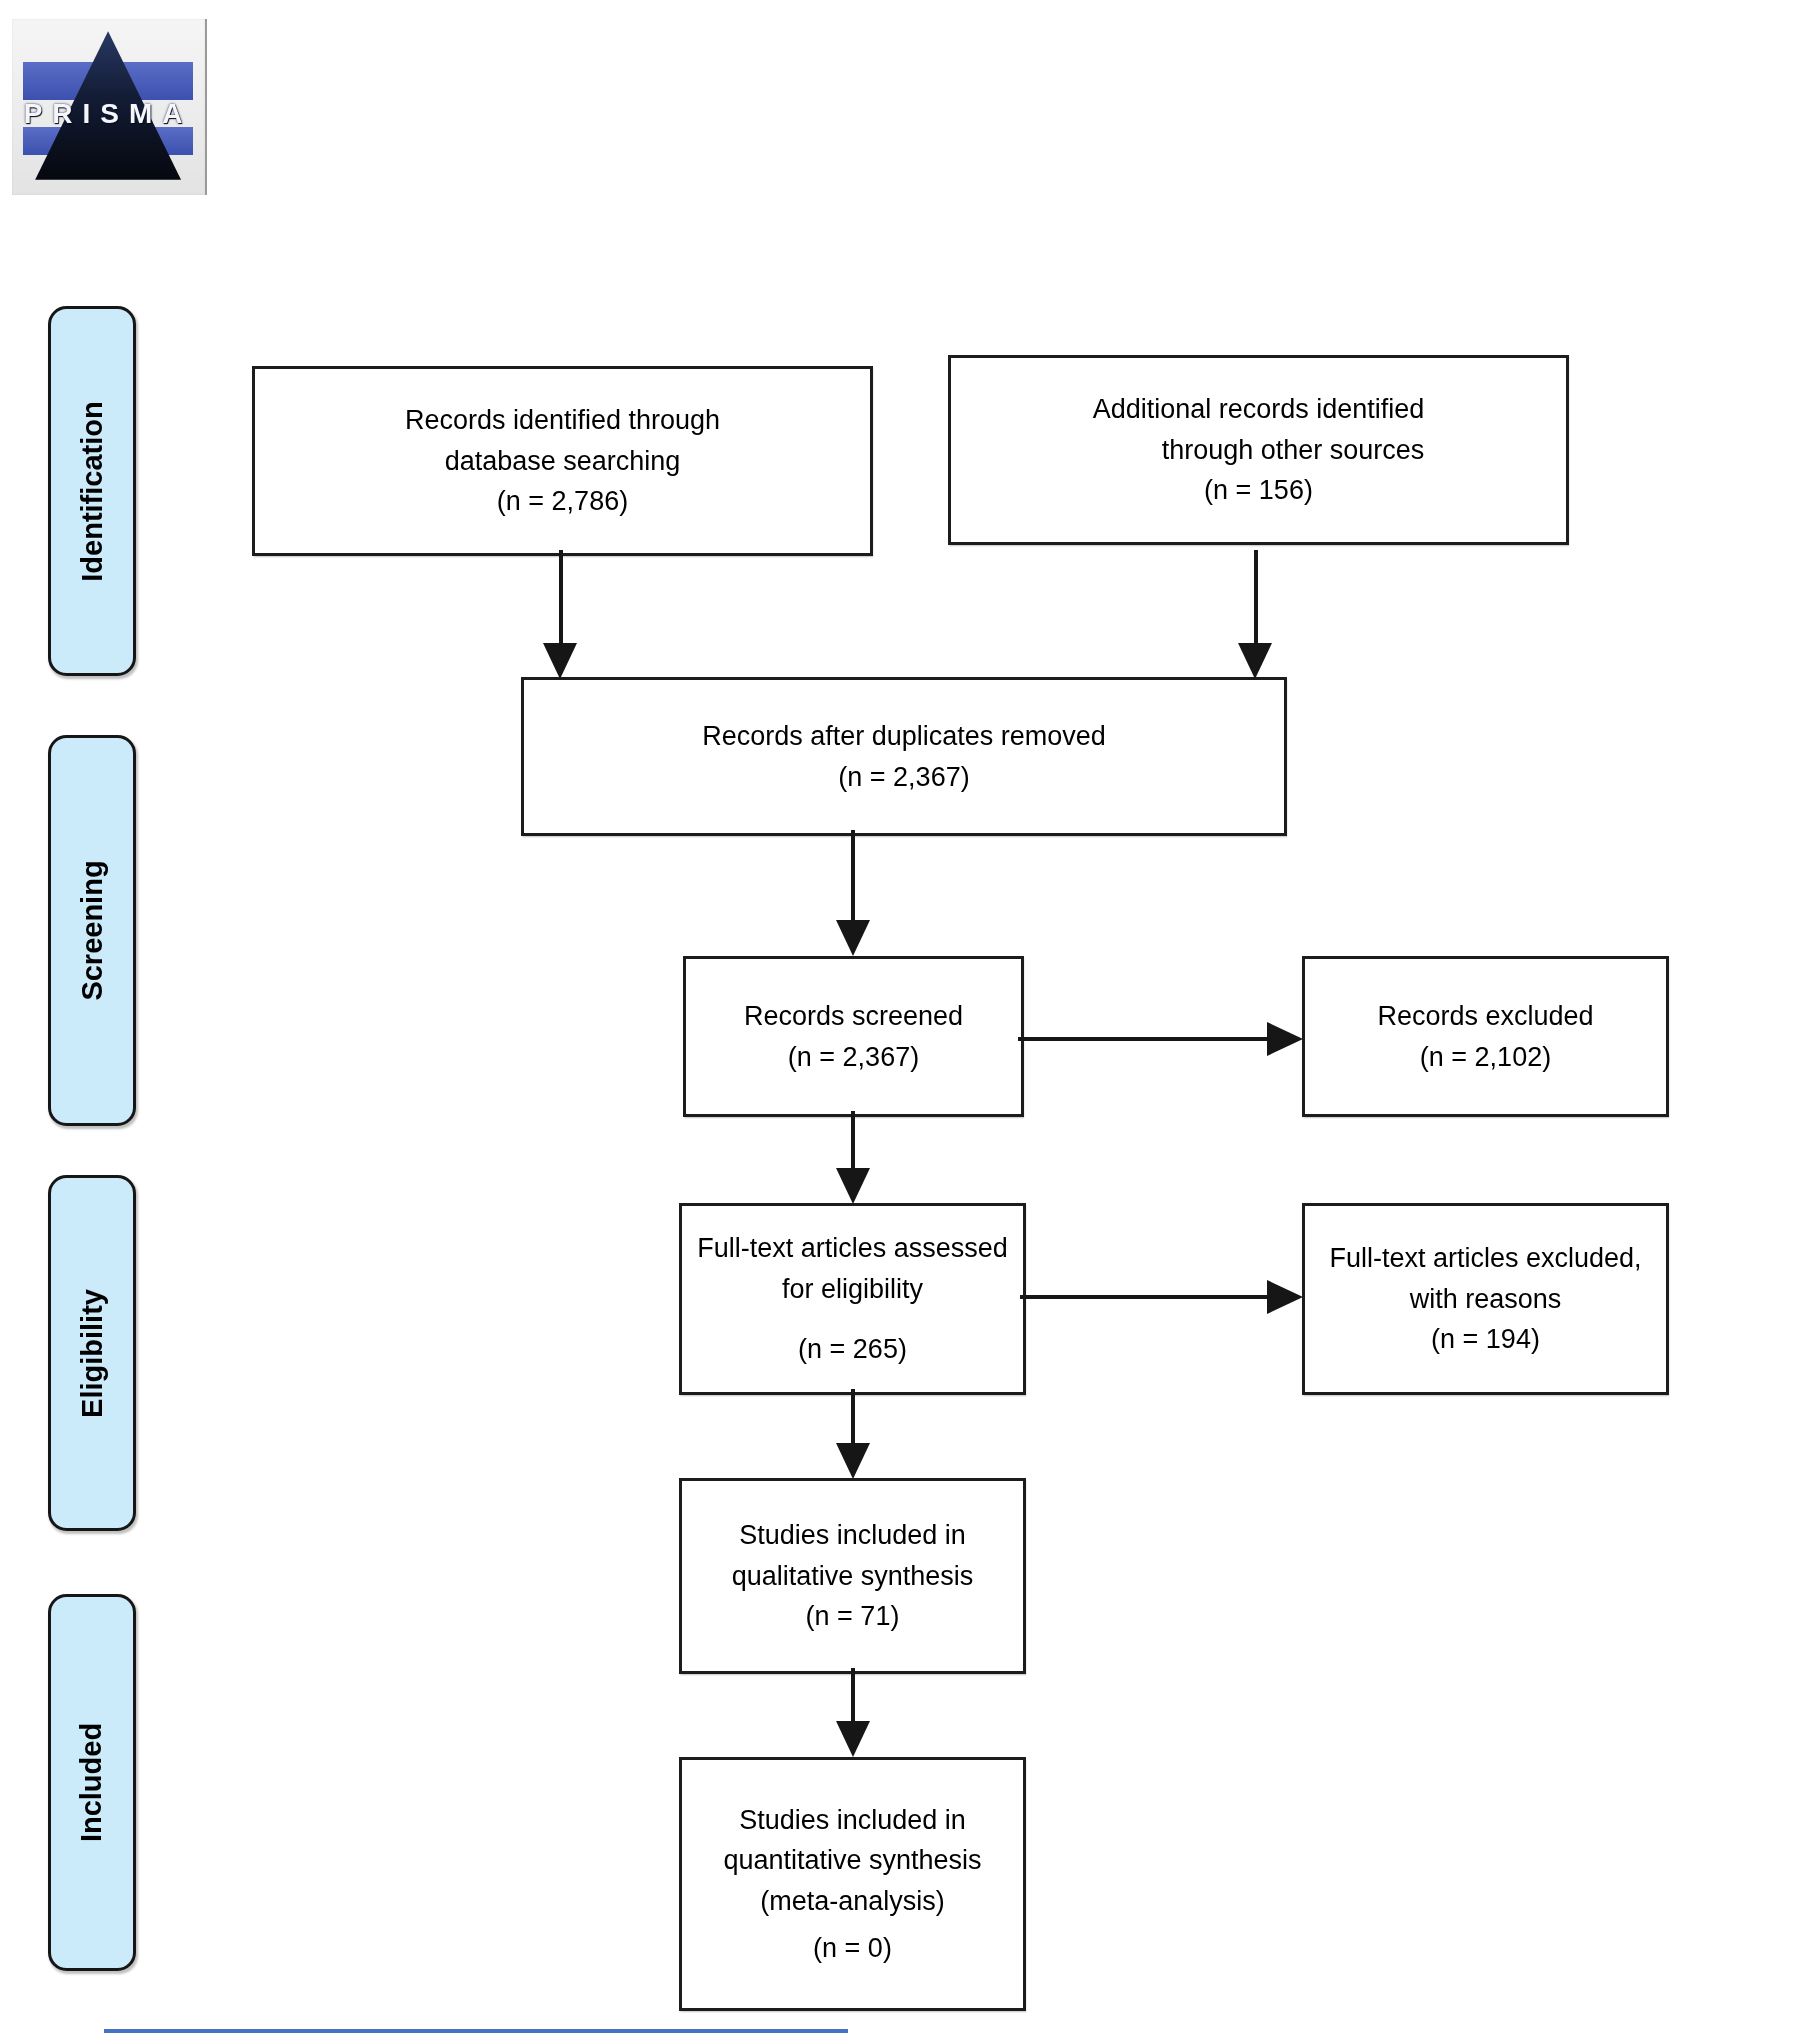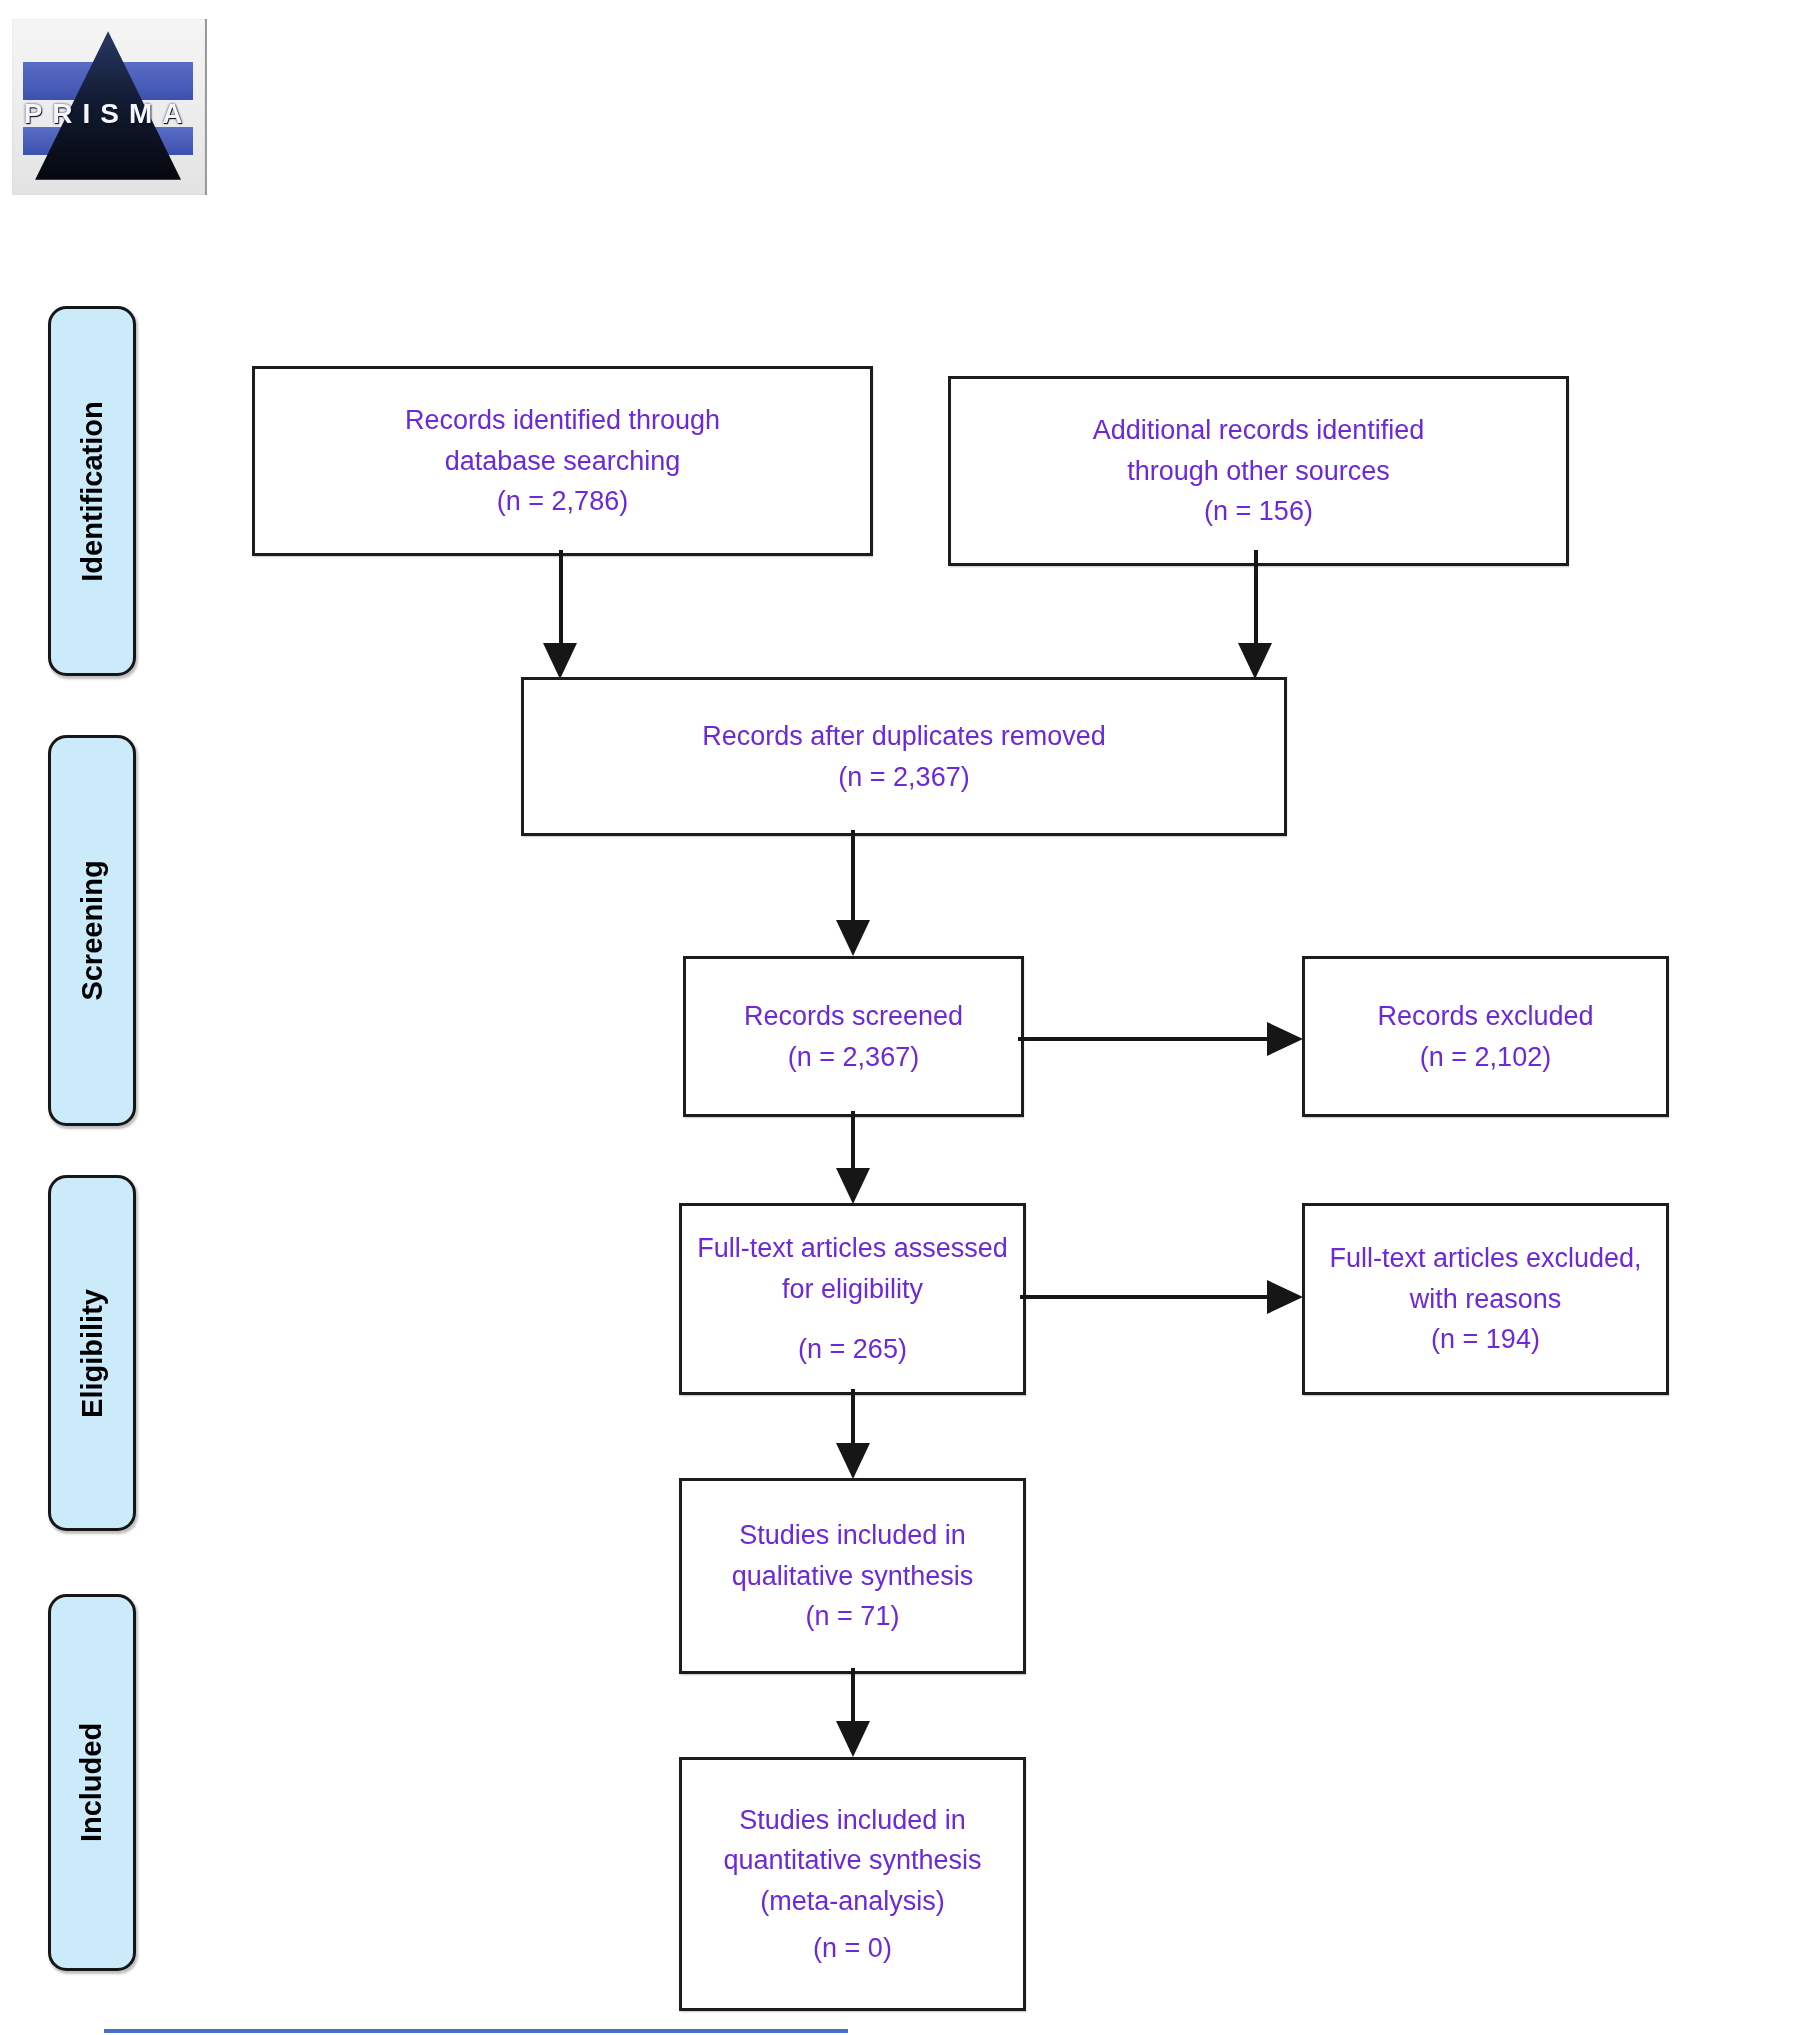--- a/index.html
+++ b/index.html
@@ -57,27 +57,27 @@
   .stage.eligibility    { top: 1175px; height: 350px; }
   .stage.included       { top: 1594px; height: 371px; }
 
   
   .fbox {
     position: absolute;
     background: #ffffff;
     border: 3.1px solid #1c1c1c;
     display: flex; flex-direction: column; align-items: center; justify-content: center;
     text-align: center;
-    font-size: 27px; line-height: 1.5; color: #6d28d9;
+    font-size: 27px; line-height: 1.5; color: #000000;
     box-shadow: 0.8px 1.5px 1.5px rgba(0,0,0,.18);
   }
   .fbox .lbl { white-space: pre-line; }
   .fbox .nval { white-space: nowrap; }
   .box-a { left: 252px;  top: 366px;  width: 615px; height: 184px; }
-  .box-b { left: 948px; top: 376px;  width: 615px; height: 184px; }
+  .box-b { left: 948px; top: 355px;  width: 615px; height: 184px; text-align: right; }
   .box-c { left: 521px;  top: 677px;  width: 760px; height: 153px; }
   .box-d { left: 683px;  top: 956px; width: 335px; height: 155px; }
   .box-e { left: 1302px; top: 956px; width: 361px; height: 155px; }
   .box-f { left: 679px;  top: 1203px; width: 341px; height: 186px; gap: 20px; }
   .box-g { left: 1302px; top: 1203px; width: 361px; height: 186px; justify-content: center; }
   .box-h { left: 679px;  top: 1478px; width: 341px; height: 190px; }
   .box-i { left: 679px;  top: 1757px; width: 341px; height: 248px; }
   .box-i .nval { margin-top: 7px; }
 
   

